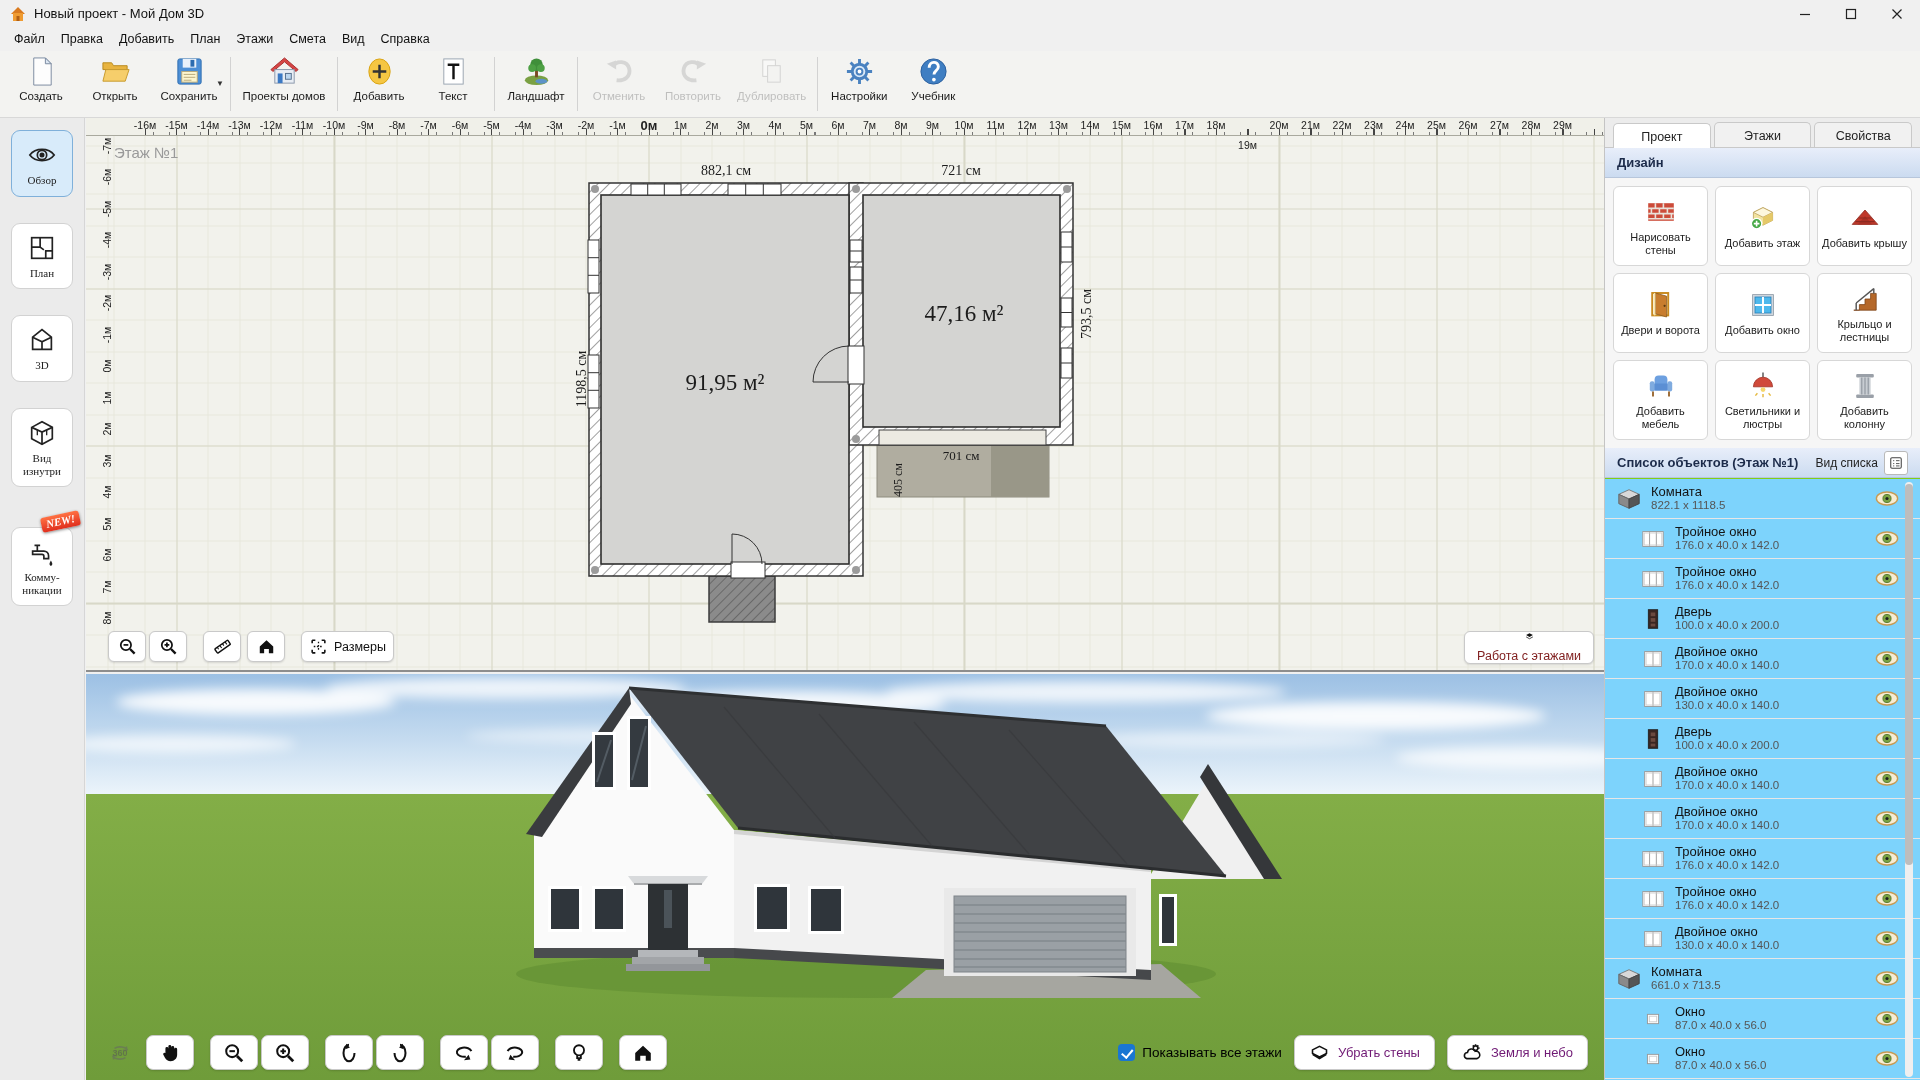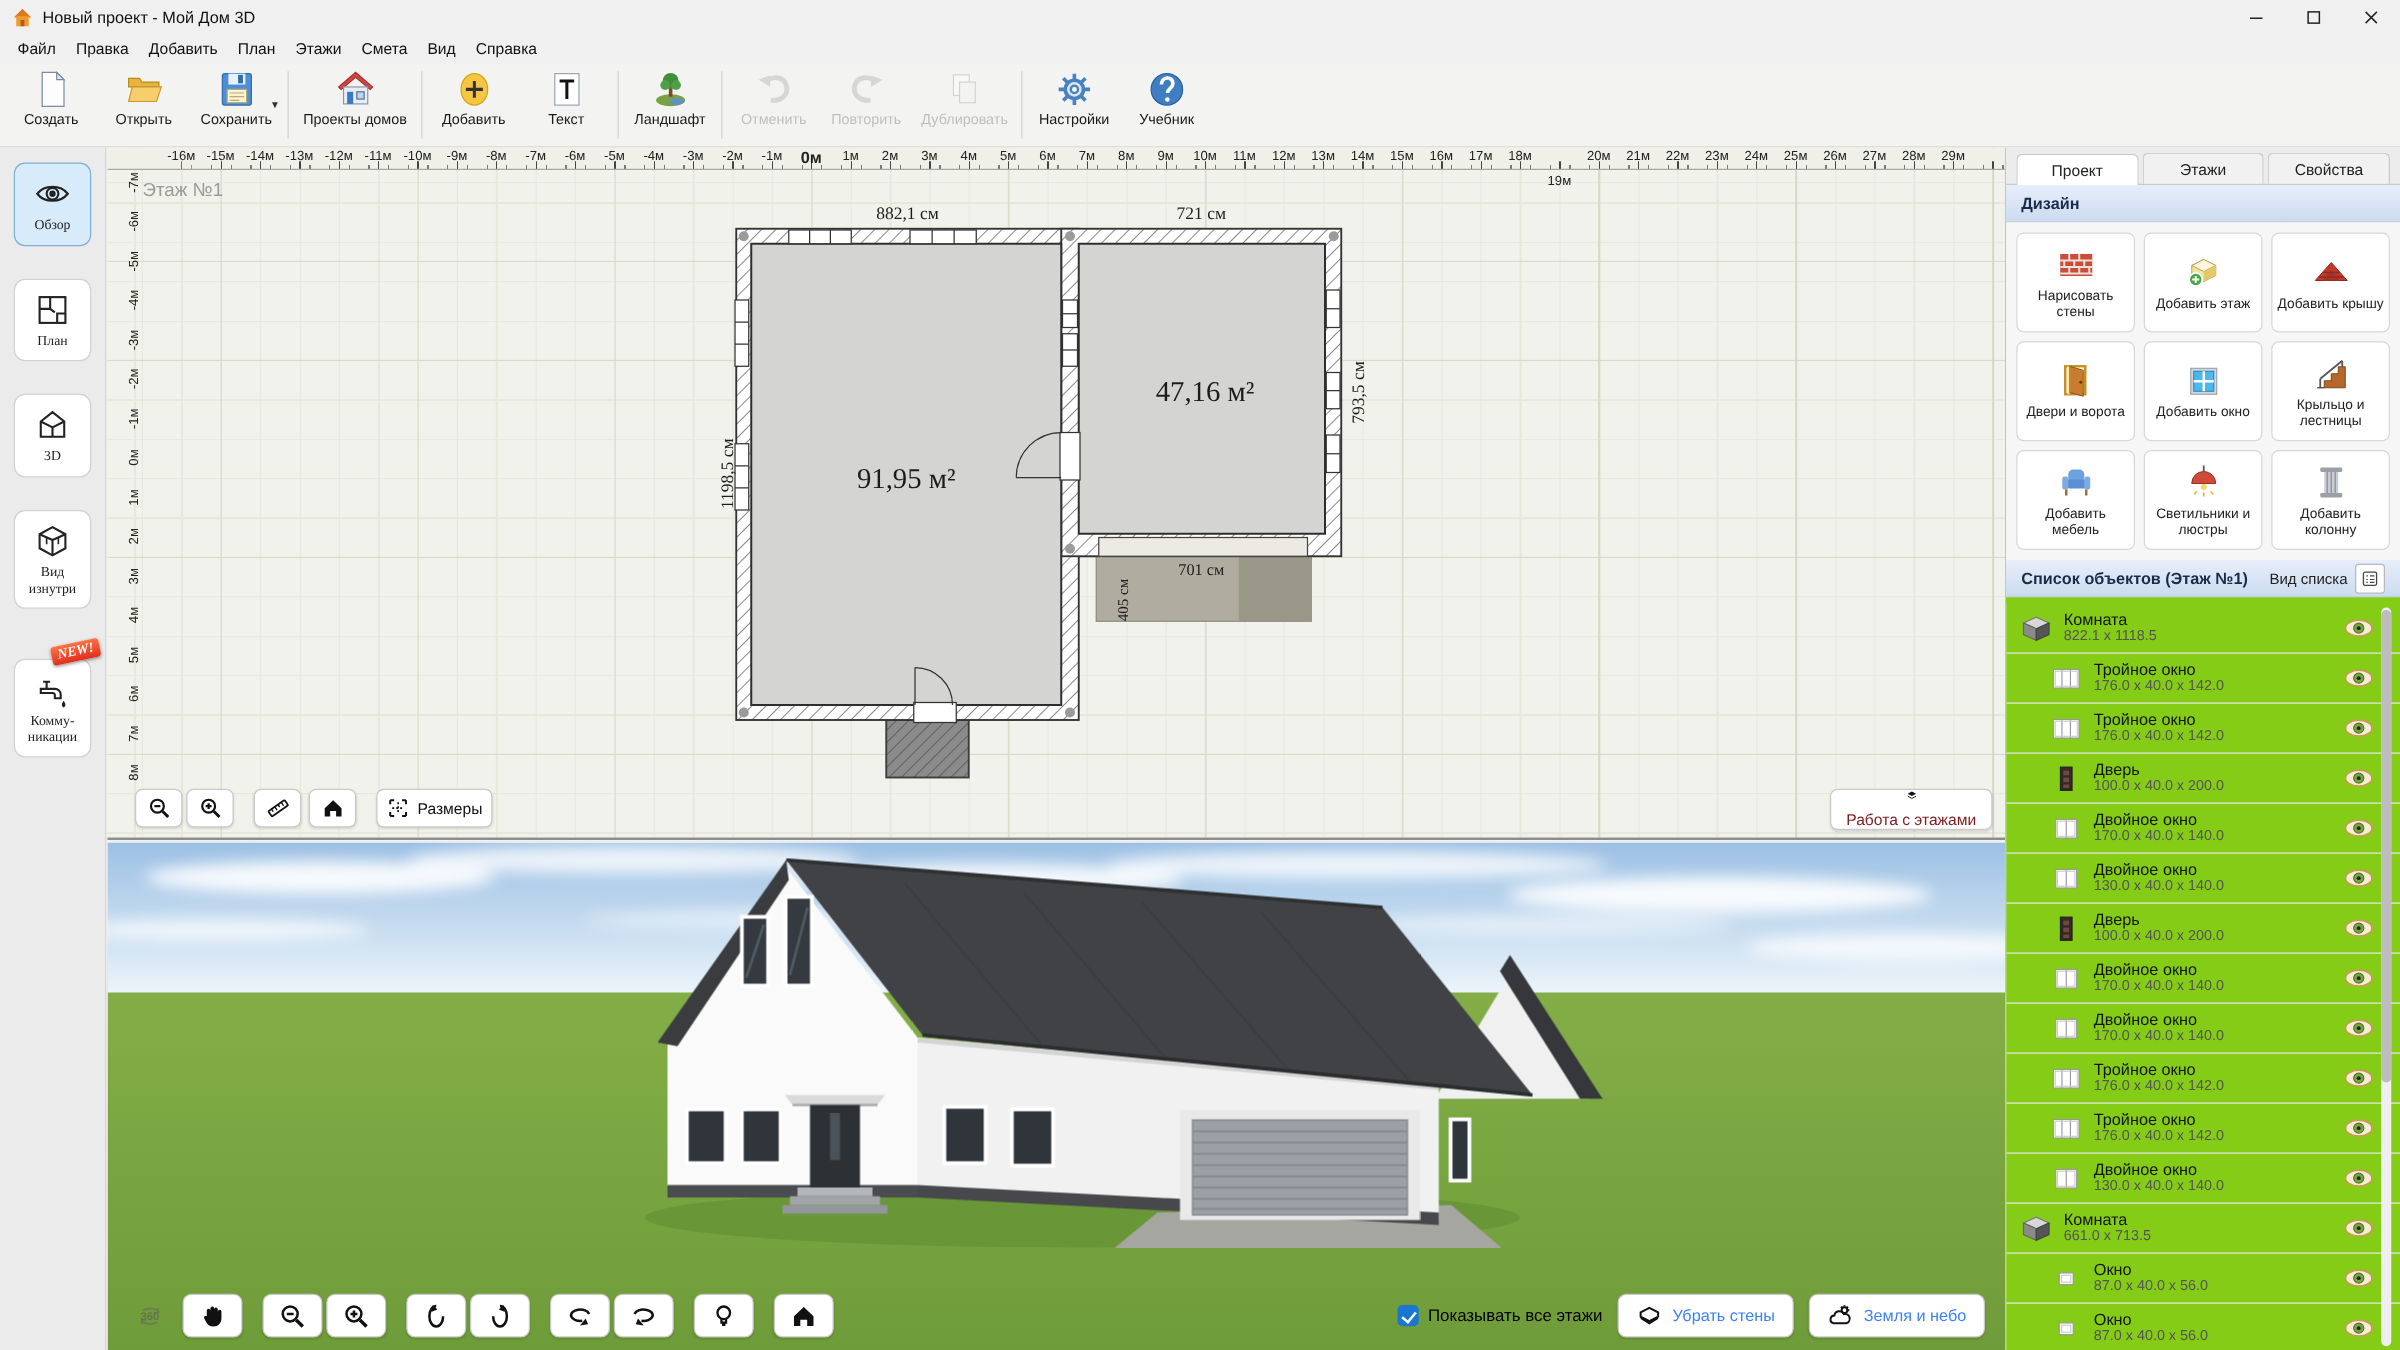--- a/index.html
+++ b/index.html
@@ -64,36 +64,36 @@
   .v3d-tools{position:absolute;left:14px;bottom:10px;display:flex;align-items:center;z-index:5;}
   .vtool{width:46px;height:33px;background:#fff;border:1px solid #c9c9c9;border-radius:7px;display:flex;align-items:center;justify-content:center;box-shadow:0 1px 2px rgba(0,0,0,.15);text-align:right;}
   .vtool svg{width:22px;height:22px;}
   .vtool.flat{background:transparent;border:none;box-shadow:none;opacity:.55;width:40px;}
   .badge360{font-size:9px;font-weight:bold;color:#555;position:absolute;}
   .v3d-right{position:absolute;right:16px;bottom:10px;display:flex;align-items:center;gap:12px;z-index:5;font-size:13.5px;color:#000;}
   .chkwrap{display:flex;align-items:center;gap:7px;}
   .chk{width:17px;height:17px;border-radius:4px;background:#fff;border:1px solid #999;position:relative;box-sizing:border-box;}
   .chk.checked{background:#1976d2;border:none;}
   .chk.checked::after{content:'';position:absolute;left:5.5px;top:2.5px;width:4.5px;height:8.5px;border:2px solid #fff;border-top:0;border-left:0;transform:rotate(40deg);}
-  .v3d-btn{height:33px;background:#fff;border:1px solid #c9c9c9;border-radius:7px;display:flex;align-items:center;gap:8px;padding:0 14px;font-size:13px;color:#3b82f6;box-shadow:0 1px 2px rgba(0,0,0,.15);}
+  .v3d-btn{height:33px;background:#fff;border:1px solid #c9c9c9;border-radius:7px;display:flex;align-items:center;gap:8px;padding:0 14px;font-size:13px;color:#701a75;box-shadow:0 1px 2px rgba(0,0,0,.15);}
   .v3d-btn svg{width:21px;height:21px;}
 
   
   .right-panel{position:absolute;right:0;top:118px;width:316px;bottom:0;background:#f6f6f6;border-left:1px solid #c4c4c4;box-sizing:border-box;display:flex;flex-direction:column;}
   .tabs{display:flex;padding:4px 8px 0;gap:3px;background:#ececec;border-bottom:1px solid #c9c9c9;height:30px;box-sizing:border-box;}
   .tab{flex:1;text-align:center;font-size:12.5px;color:#222;padding:6px 0 5px;border:1px solid #c9c9c9;border-bottom:none;border-radius:5px 5px 0 0;background:#f1f1f1;position:relative;}
   .tab.active{background:#fff;top:1px;}
   .section-header{height:30px;flex:none;background:linear-gradient(#e8eefa,#cbdbf0);border-bottom:1px solid #b7c6db;display:flex;align-items:center;padding:0 12px;font-weight:bold;font-size:13px;color:#1c2b4a;box-sizing:border-box;}
   .design-grid{display:grid;grid-template-columns:repeat(3,1fr);gap:7px;padding:8px;background:#f6f6f6;}
   .dbtn{background:#fff;border:1px solid #d7d7d7;border-radius:6px;height:80px;display:flex;flex-direction:column;align-items:center;justify-content:center;gap:3px;font-size:11px;color:#222;text-align:center;line-height:1.15;padding:2px;box-sizing:border-box;}
   .dbtn svg{width:34px;height:32px;flex:none;}
   .objects-header{justify-content:space-between;}
   .oh-right{display:flex;align-items:center;gap:6px;font-weight:normal;font-size:12px;color:#222;}
   .list-icon-btn{width:22px;height:22px;background:#fff;border:1px solid #b9b9b9;border-radius:3px;display:flex;align-items:center;justify-content:center;}
-  .objects-list{flex:1;background:#84cc16;border-top:5px solid #84cc16;position:relative;overflow:hidden;}
+  .objects-list{flex:1;background:#7dd3fc;border-top:1px solid #84cc16;position:relative;overflow:hidden;}
   .orow{height:40px;display:flex;align-items:center;gap:9px;padding-left:10px;border-bottom:1px solid #e6e6e6;box-sizing:border-box;}
   .orow.indent{padding-left:34px;}
   .oicon{width:27px;height:27px;flex:none;display:flex;align-items:center;justify-content:center;}
   .otext{flex:1;min-width:0;display:flex;flex-direction:column;line-height:1.2;}
   .oname{font-size:13px;color:#141414;}
   .osize{font-size:11.5px;color:#555;}
   .oeye{width:25px;flex:none;margin-right:20px;display:flex;align-items:center;}
   .list-scroll{position:absolute;right:7px;top:3px;bottom:3px;width:8px;background:#efefef;border-radius:4px;}
   .list-thumb{position:absolute;top:2px;height:64%;width:8px;background:#bdbdbd;border-radius:4px;}
 </style>

